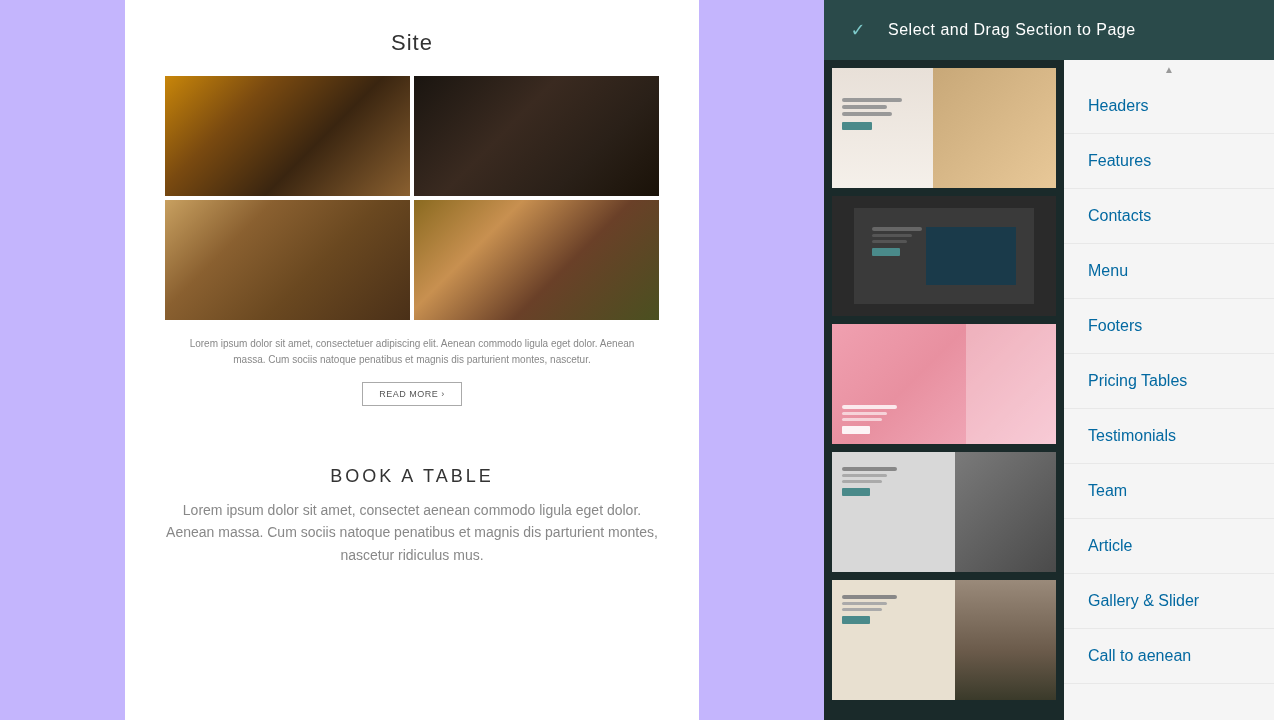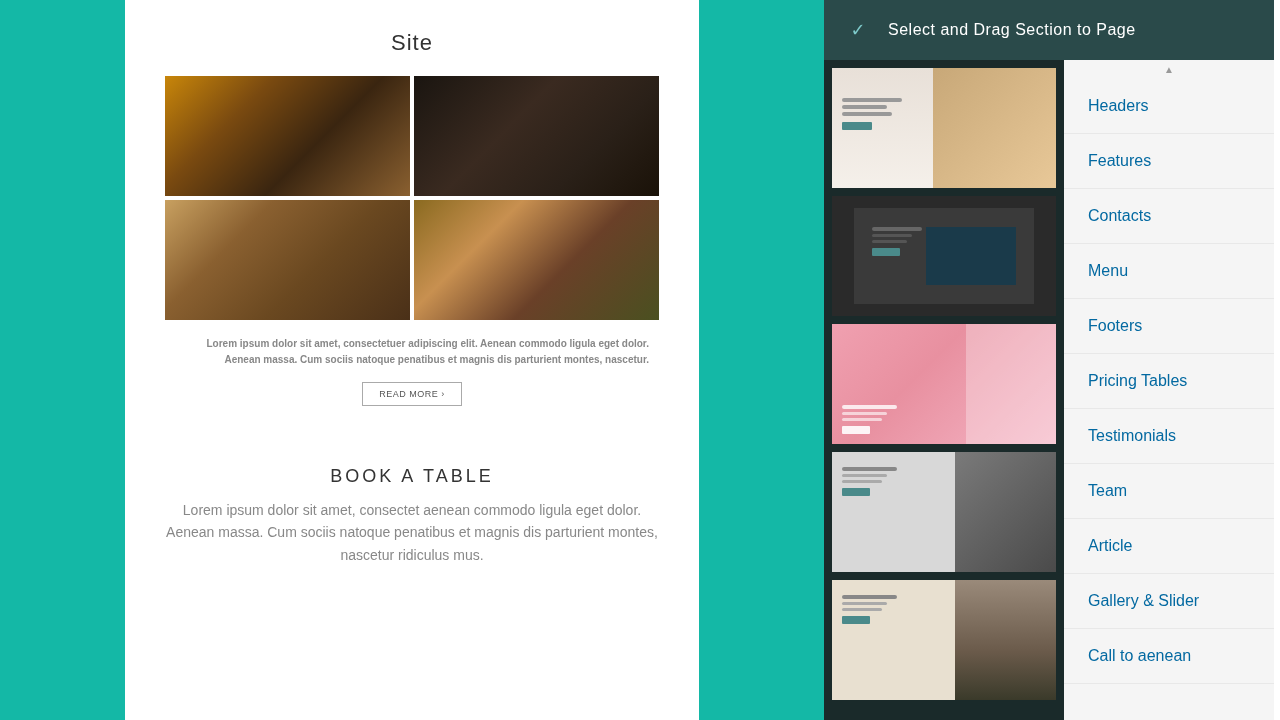--- a/index.html
+++ b/index.html
@@ -2,21 +2,21 @@
 <html><head>
   <meta charset="utf-8">
   <style>
     * { margin: 0; padding: 0; box-sizing: border-box; }
     body { width: 1280px; height: 720px; overflow: hidden; font-family: Arial, sans-serif; display: flex; }
 
     
     .main-content {
       width: 824px;
       height: 720px;
-      background: #14b8a6;
+      background: #c4b5fd;
       overflow: hidden;
       position: relative;
     }
 
     .page-container {
       background: white;
       margin: 0 125px;
       height: 100%;
       overflow: hidden;
     }
@@ -85,27 +85,26 @@
     .photo-table {
       background: linear-gradient(135deg, #c8a060 0%, #8a6030 30%, #6a4820 60%, #4a3018 100%);
       width: 100%; height: 100%;
     }
     .photo-food {
       background: linear-gradient(135deg, #8a6a20 0%, #c89050 30%, #6a4028 60%, #4a5020 100%);
       width: 100%; height: 100%;
     }
 
     .lorem-text {
-      text-align: right;
+      text-align: center;
       font-size: 10px;
       color: #888;
       line-height: 1.6;
       margin-bottom: 14px;
       padding: 0 10px;
-      font-weight: bold;
     }
 
     .read-more-btn {
       display: block;
       width: 100px;
       margin: 0 auto 20px;
       border: 1px solid #aaa;
       padding: 6px 12px;
       text-align: center;
       font-size: 9px;

